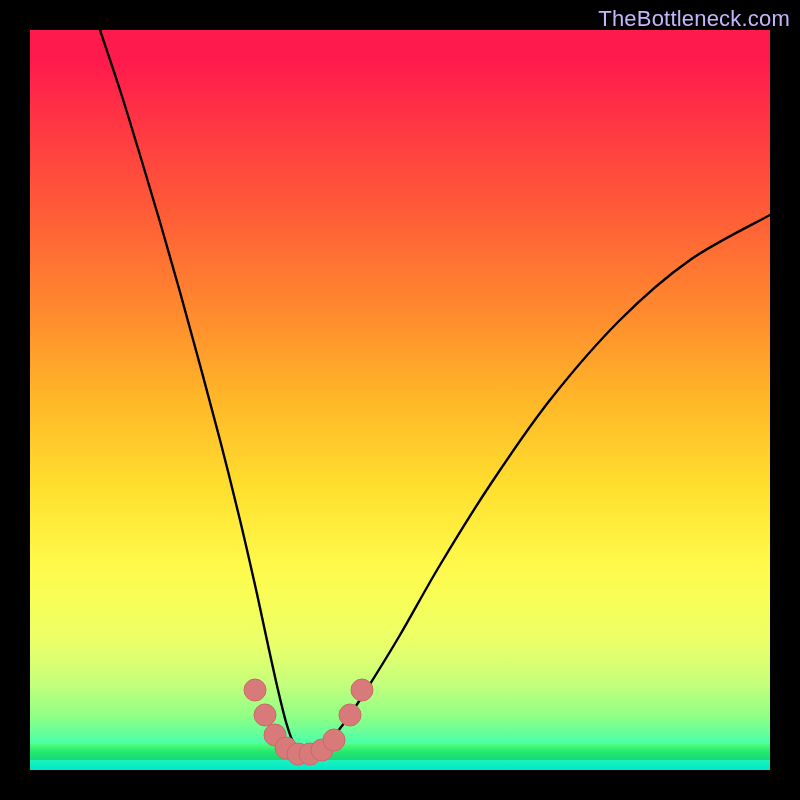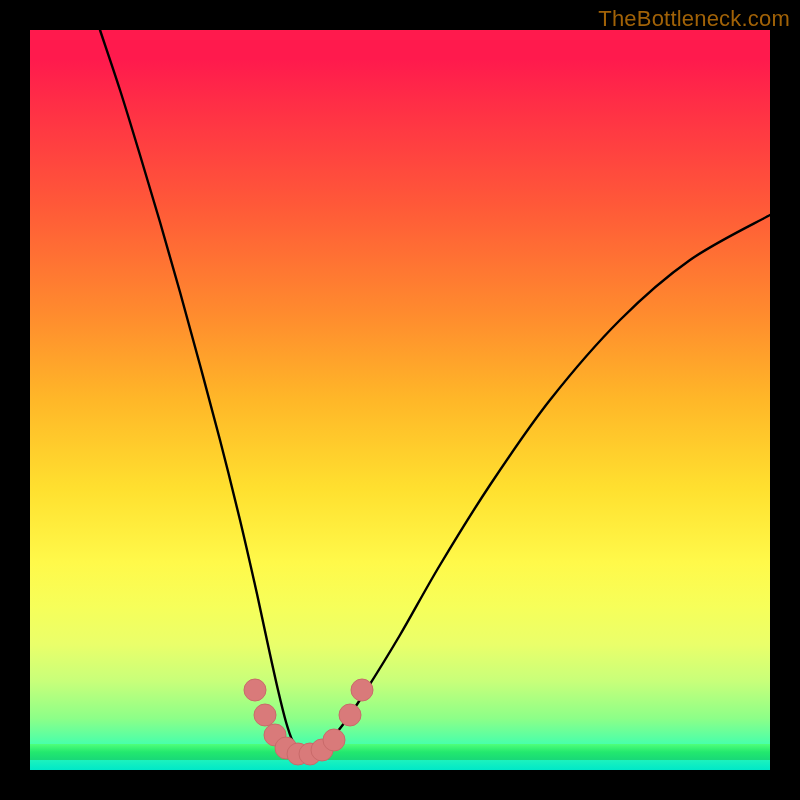--- a/index.html
+++ b/index.html
@@ -40,21 +40,21 @@
     left: 0;
     right: 0;
     bottom: 10px;
     height: 16px;
     background: linear-gradient(to bottom, #4fff7a 0%, #23e86e 50%, #18d978 100%);
   }
   .watermark {
     position: absolute;
     top: 6px;
     right: 10px;
-    color: #a16207;
+    color: #c4b5fd;
     font-size: 22px;
     letter-spacing: 0.2px;
     font-weight: 500;
   }
   svg.plot {
     position: absolute;
     left: 30px;
     top: 30px;
     width: 740px;
     height: 740px;

